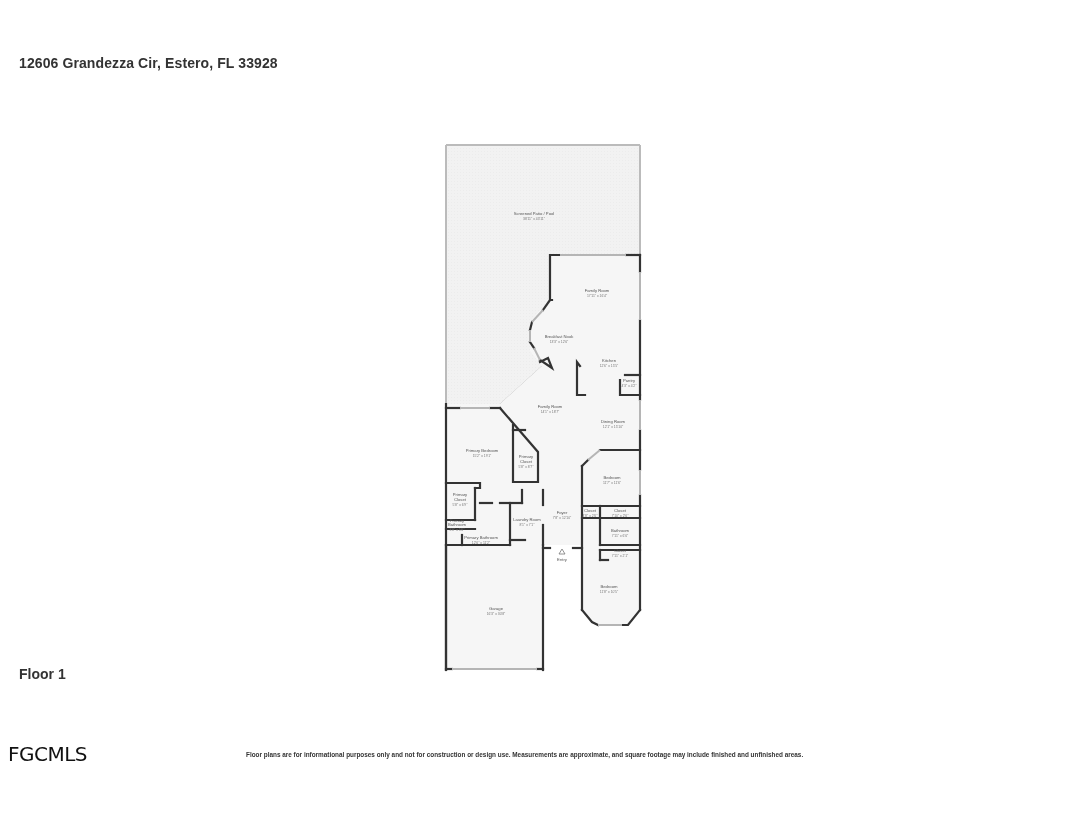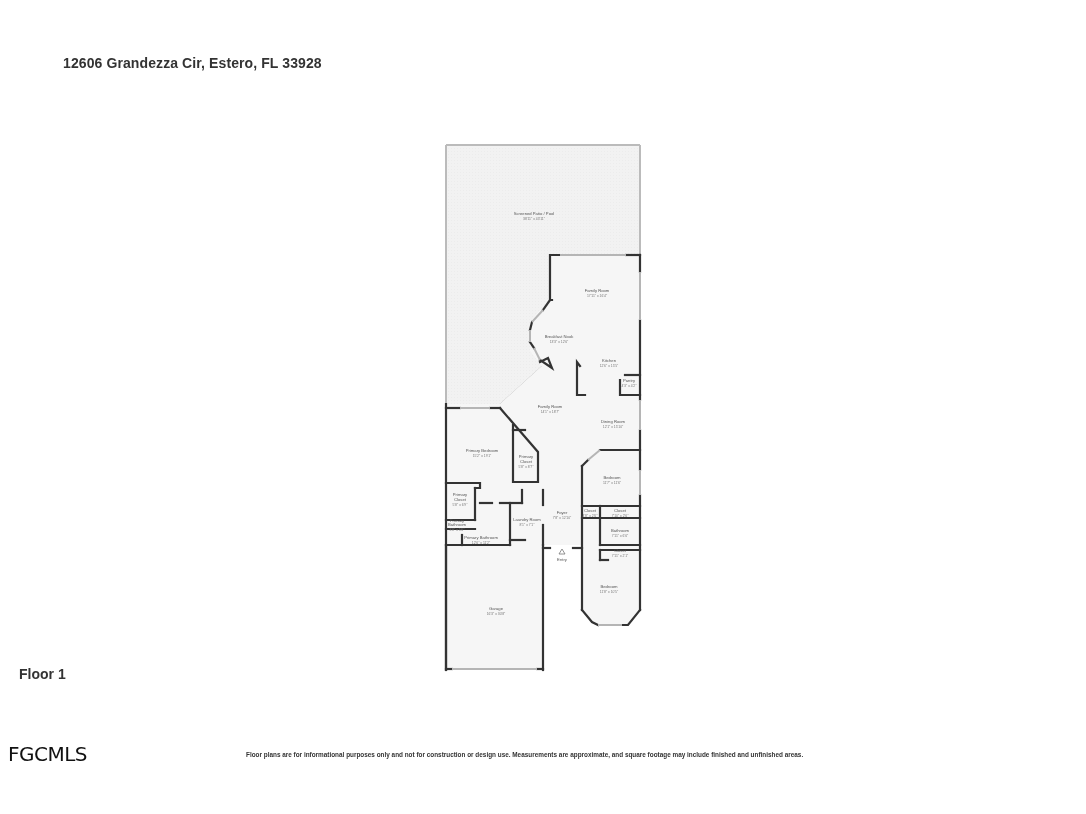--- a/index.html
+++ b/index.html
@@ -1,17 +1,17 @@
 <!DOCTYPE html>
 <html><head>
 <meta charset="utf-8">
 <style>
   html, body { margin: 0; padding: 0; background: #ffffff; }
   body { width: 1086px; height: 814px; position: relative; overflow: hidden; font-family: "Liberation Sans", sans-serif; color: #3a3a3a; }
-  .address { position: absolute; left: 19px; top: 55px; font-size: 14px; font-weight: bold; color: #333333; letter-spacing: 0.1px; margin-left: 44px; }
+  .address { position: absolute; left: 19px; top: 55px; font-size: 14px; font-weight: bold; color: #333333; letter-spacing: 0.1px; }
   .floor-label { position: absolute; left: 19px; top: 666px; font-size: 14px; font-weight: bold; color: #333333; }
   .logo { position: absolute; left: 8px; top: 742px; font-size: 20px; color: #111111; font-family: "DejaVu Sans", sans-serif; letter-spacing: -0.5px; }
   .disclaimer { position: absolute; left: 246px; top: 751px; font-size: 6.4px; font-weight: bold; color: #333333; white-space: nowrap; }
   .plan { position: absolute; left: 0; top: 0; }
   .room-name { font-family: "Liberation Sans", sans-serif; font-size: 4.2px; fill: #555555; text-anchor: middle; }
   .room-dim { font-family: "Liberation Sans", sans-serif; font-size: 3.4px; fill: #777777; text-anchor: middle; }
 </style>
 </head>
 <body>
 

